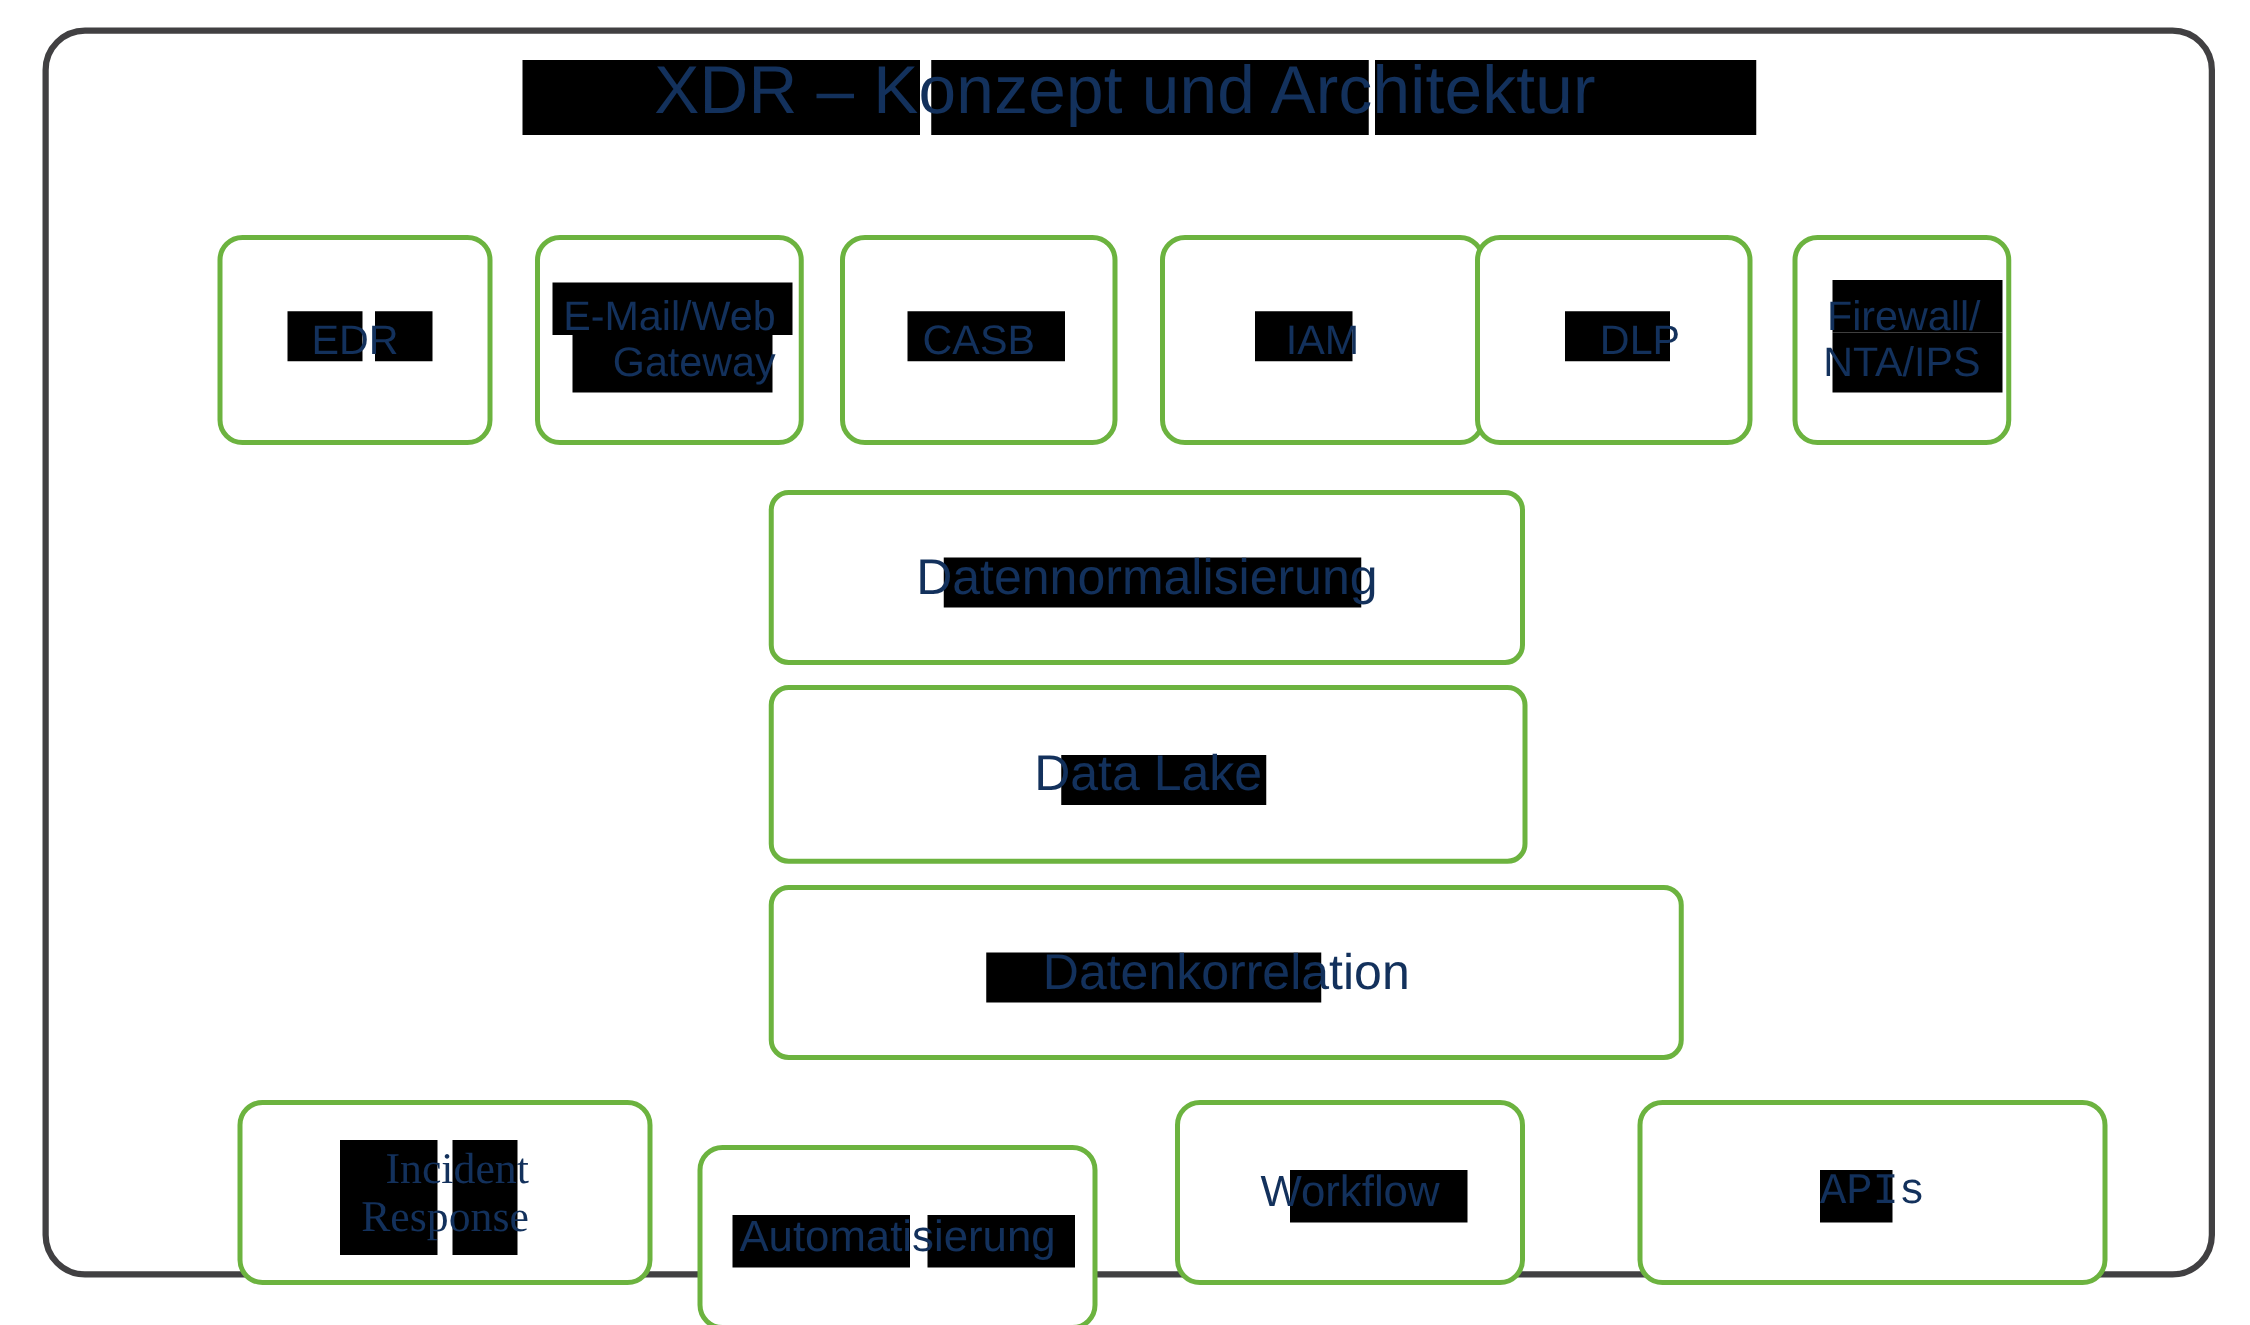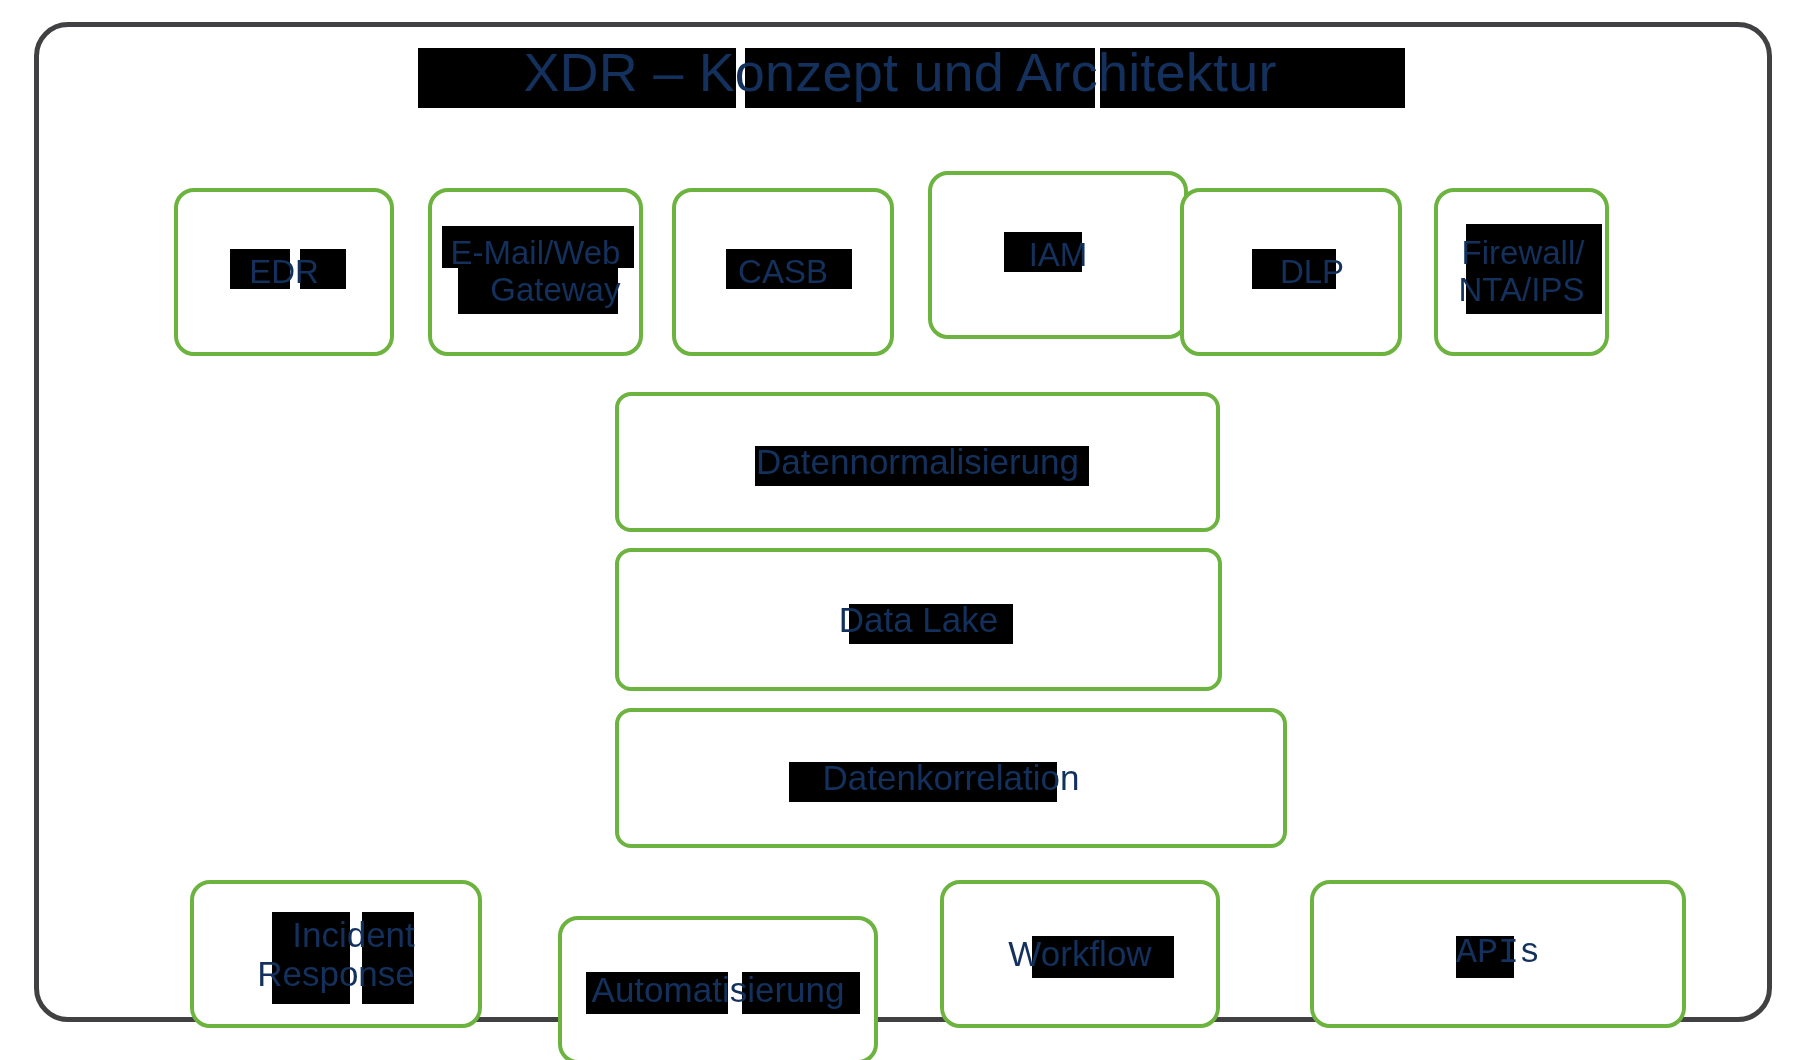--- a/index.html
+++ b/index.html
@@ -85,21 +85,21 @@
     position: absolute;
     background: #000000;
     z-index: 2;
   }
 
   
   .node.mid {
     border-radius: 16px;
   }
   .node.mid .label {
-    font-size: 35px;
+    font-size: 40px;
   }
   .node.bottom .label {
     font-size: 35px;
   }
 </style>
 </head>
 <body>
 
 <div id="canvas">
 
@@ -126,21 +126,21 @@
     <div class="band" style="left:26px;top:76px;width:160px;height:46px;"></div>
     <span class="label">E-Mail/Web
 Gateway</span>
   </div>
 
   <div class="node" style="left:672px;top:188px;width:222px;height:168px;">
     <div class="band" style="left:50px;top:57px;width:126px;height:40px;"></div>
     <span class="label">CASB</span>
   </div>
 
-  <div class="node" style="left:928px;top:171px;width:260px;height:168px;">
+  <div class="node" style="left:928px;top:188px;width:260px;height:168px;">
     <div class="band" style="left:72px;top:57px;width:78px;height:40px;"></div>
     <span class="label">IAM</span>
   </div>
 
   <div class="node" style="left:1180px;top:188px;width:222px;height:168px;padding-left:42px;">
     <div class="band" style="left:68px;top:57px;width:84px;height:40px;"></div>
     <span class="label">DLP</span>
   </div>
 
   <div class="node" style="left:1434px;top:188px;width:175px;height:168px;">
@@ -153,26 +153,26 @@
   <div class="node mid" style="left:615px;top:392px;width:605px;height:140px;">
     <div class="band" style="left:136px;top:50px;width:334px;height:40px;"></div>
     <span class="label">Datennormalisierung</span>
   </div>
 
   <div class="node mid" style="left:615px;top:548px;width:607px;height:143px;">
     <div class="band" style="left:230px;top:52px;width:164px;height:40px;"></div>
     <span class="label">Data Lake</span>
   </div>
 
-  <div class="node mid" style="left:615px;top:708px;width:672px;height:140px;">
+  <div class="node mid" style="left:615px;top:708px;width:732px;height:140px;">
     <div class="band" style="left:170px;top:50px;width:268px;height:40px;"></div>
     <span class="label">Datenkorrelation</span>
   </div>
 
-  <div class="node bottom" style="left:190px;top:880px;width:292px;height:148px;">
+  <div class="node bottom" style="left:190px;top:880px;width:332px;height:148px;font-family:Liberation Serif, serif;">
     <div class="band" style="left:78px;top:28px;width:78px;height:92px;"></div>
     <div class="band" style="left:168px;top:28px;width:52px;height:92px;"></div>
     <span class="label">Incident
 Response</span>
   </div>
 
   <div class="node bottom" style="left:558px;top:880px;width:320px;height:148px;margin-top:36px;">
     <div class="band" style="left:24px;top:52px;width:142px;height:42px;"></div>
     <div class="band" style="left:180px;top:52px;width:118px;height:42px;"></div>
     <span class="label">Automatisierung</span>

